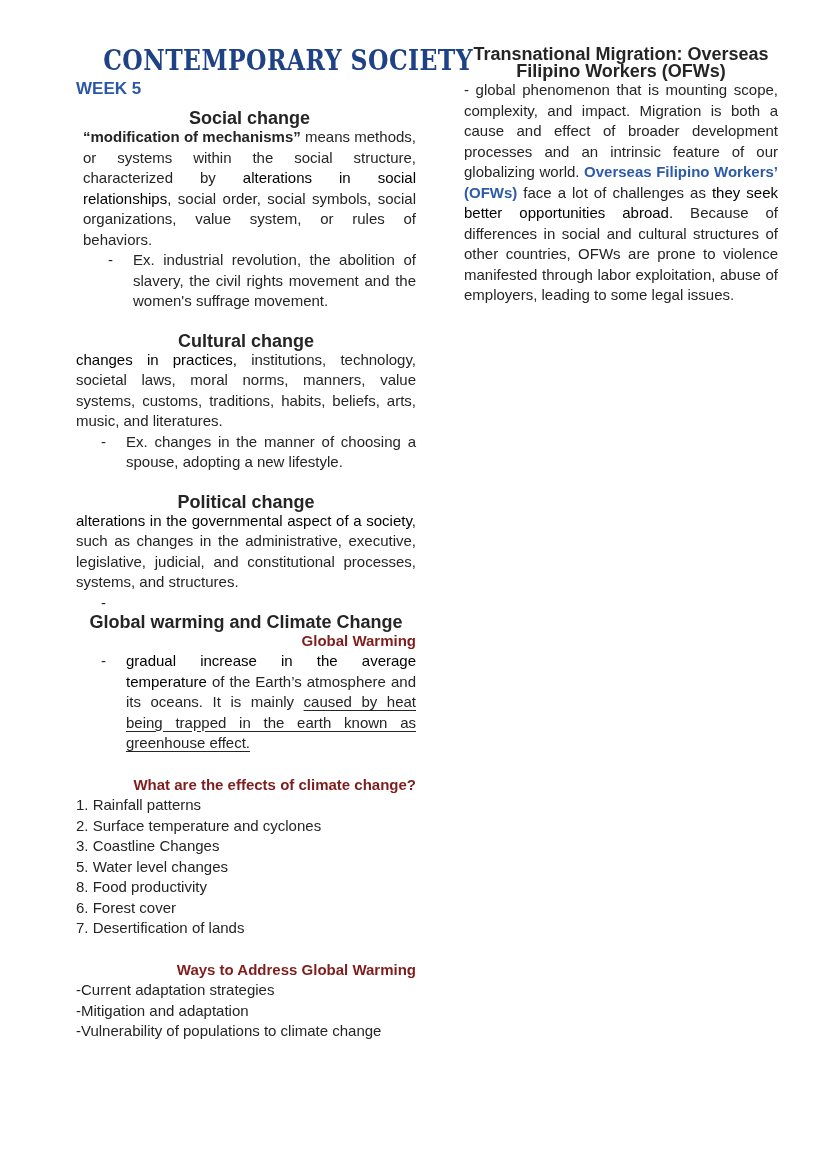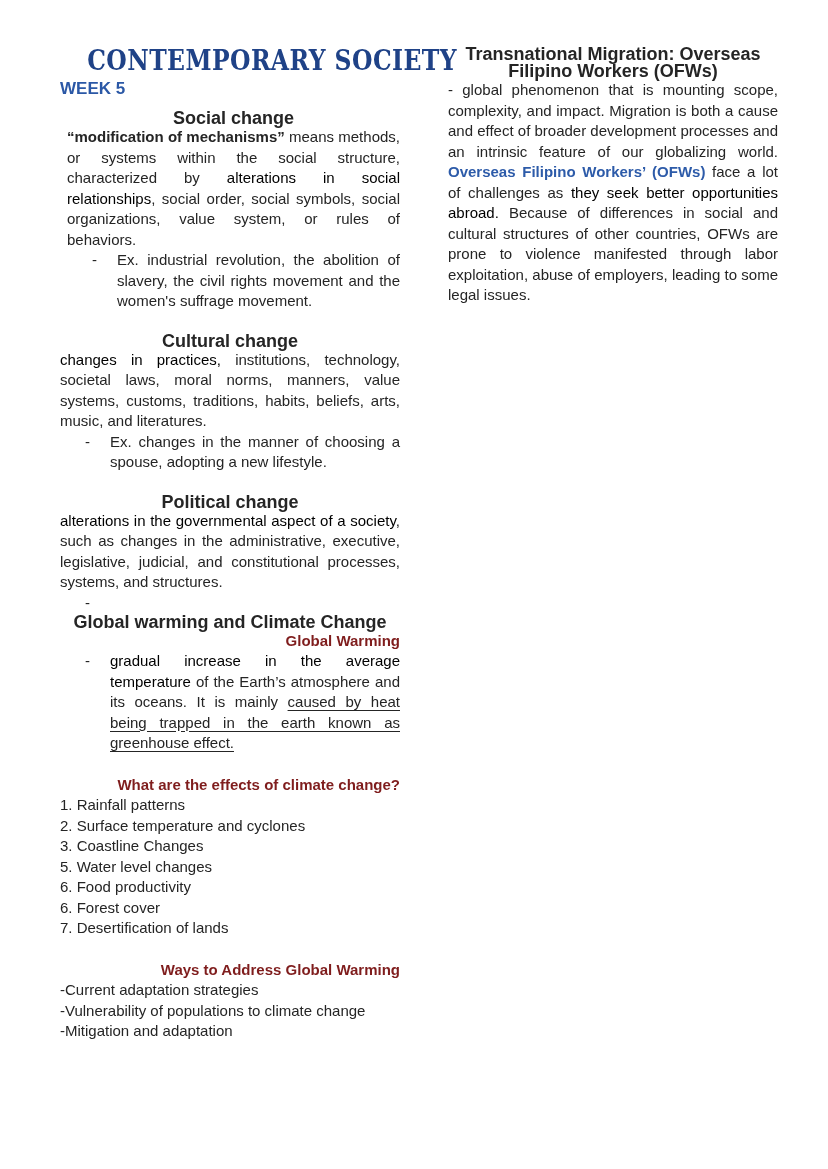--- a/index.html
+++ b/index.html
@@ -8,21 +8,21 @@
     width: 828px;
     height: 1169px;
     overflow: hidden;
     font-family: "Liberation Sans", sans-serif;
     font-size: 15px;
     line-height: 20.5px;
     color: #252525;
   }
   .page {
     display: flex;
-    padding: 46px 50px 0 60px;
+    padding: 46px 50px 0 76px;
     gap: 48px;
   }
   .col { width: 340px; }
 
   
   .doc-title {
     font-family: "DejaVu Serif", serif;
     font-weight: bold;
     font-size: 28px;
     line-height: 30px;
@@ -117,30 +117,30 @@
         <span class="dash">-</span><span class="blue">gradual increase in the average temperature</span><span> of the Earth’s atmosphere and its oceans. It is mainly </span><span class="underline">caused by heat being trapped in the earth known as greenhouse effect.</span>
       </div>
     </div>
 
     <div class="section">
       <h3 class="left">What are the effects of climate change?</h3>
       <div class="plain-line">1. Rainfall patterns</div>
       <div class="plain-line">2. Surface temperature and cyclones</div>
       <div class="plain-line">3. Coastline Changes</div>
       <div class="plain-line">5. Water level changes</div>
-      <div class="plain-line">6. Food productivity</div>
+      <div class="plain-line">8. Food productivity</div>
       <div class="plain-line">6. Forest cover</div>
       <div class="plain-line">7. Desertification of lands</div>
     </div>
 
     <div class="section">
       <h3 class="left">Ways to Address Global Warming</h3>
       <div class="plain-line">-Current adaptation strategies</div>
+      <div class="plain-line">-Mitigation and adaptation</div>
       <div class="plain-line">-Vulnerability of populations to climate change</div>
-      <div class="plain-line">-Mitigation and adaptation</div>
     </div>
 
   </div>
 
   <div class="col">
     <div class="section" style="margin-top:0;">
       <h3 class="center">Transnational Migration: Overseas Filipino Workers (OFWs)</h3>
       <p class="body"><span>- global phenomenon that is mounting scope, complexity, and impact. Migration is both a cause and effect of broader development processes and an intrinsic feature of our globalizing world. </span><span class="blue-bold">Overseas Filipino Workers’ (OFWs)</span><span> face a lot of challenges as </span><span class="blue">they seek better opportunities abroad.</span><span> Because of differences in social and cultural structures of other countries, OFWs are prone to violence manifested through labor exploitation, abuse of employers, leading to some legal issues.</span></p>
     </div>
   </div>

